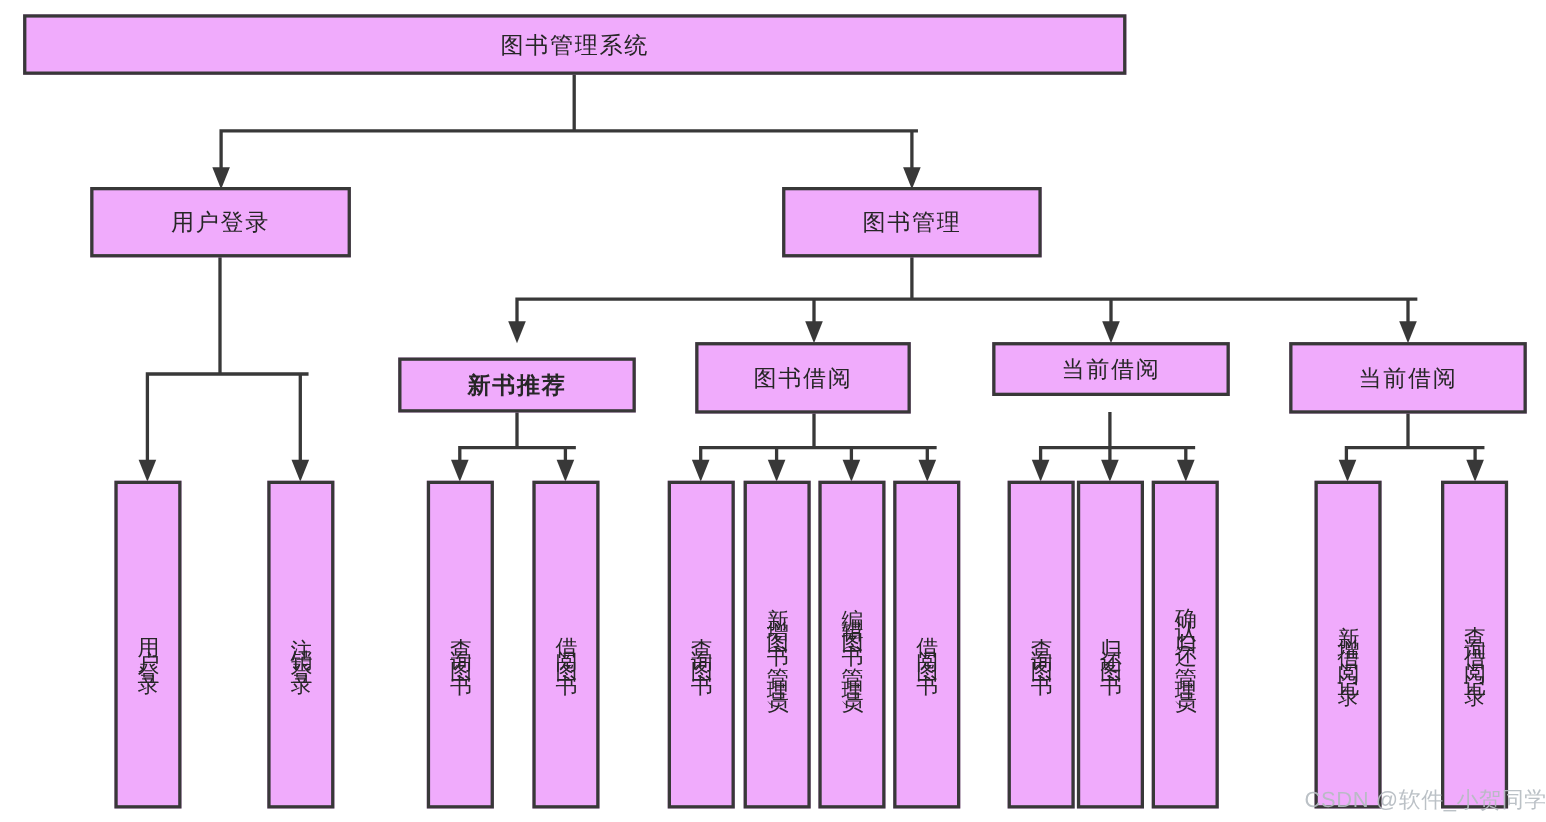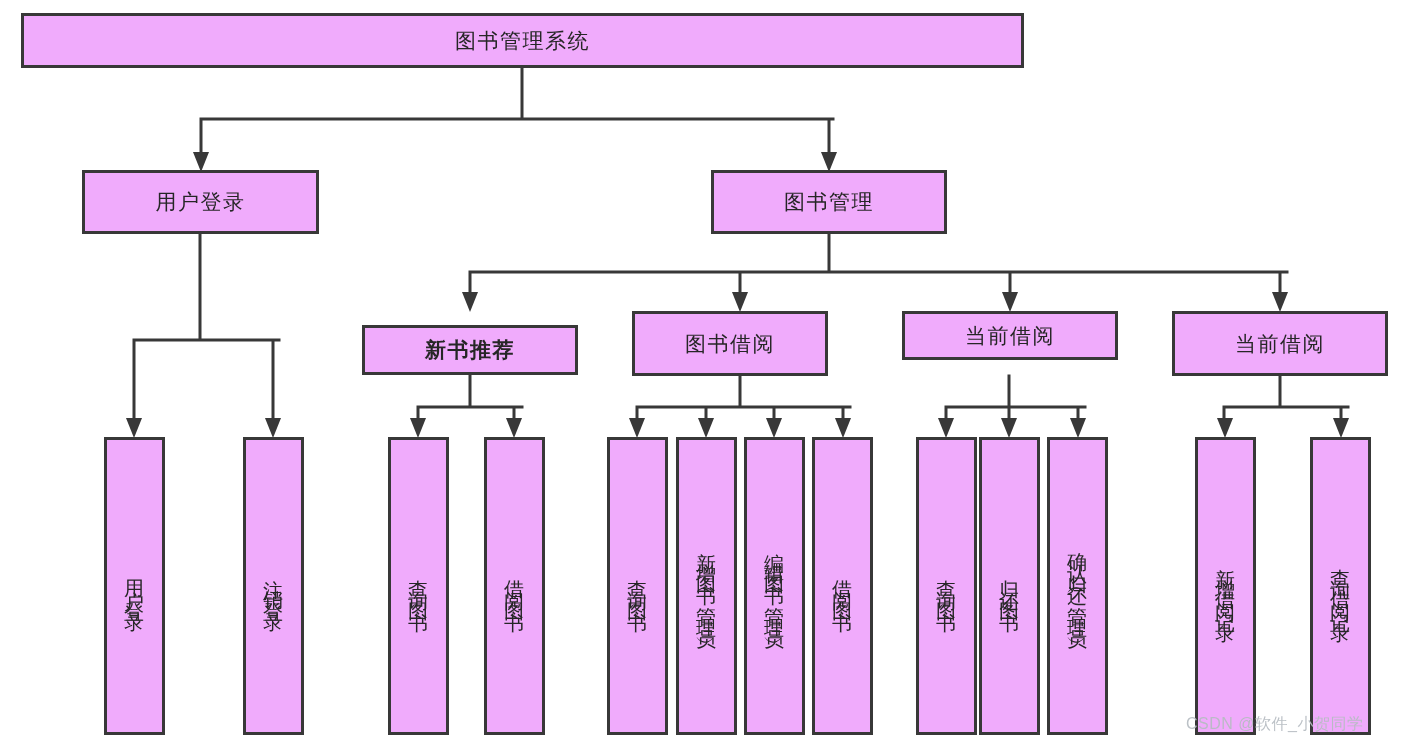--- a/index.html
+++ b/index.html
@@ -14,21 +14,21 @@
     z-index:2;
   }
   .hbox{font-size:21px;letter-spacing:1.5px;white-space:nowrap;}
   .vbox{
     writing-mode:vertical-rl;text-orientation:mixed;
     font-size:20px;letter-spacing:11px;line-height:1;
   }
   .vbox span{display:block;}
   .watermark{
     position:absolute;left:1186px;top:714px;z-index:3;
-    font-size:16px;letter-spacing:0.5px;color:#b6bcc2;opacity:0.92;white-space:nowrap;
+    font-size:20px;letter-spacing:0.5px;color:#b6bcc2;opacity:0.92;white-space:nowrap;
   }
 </style>
 </head>
 <body>
 
 <div class="stage">
 
   <svg class="connectors" width="1405" height="747" viewBox="0 0 1405 747">
     <g stroke="#383838" stroke-width="3" fill="none" stroke-linecap="square">
 

